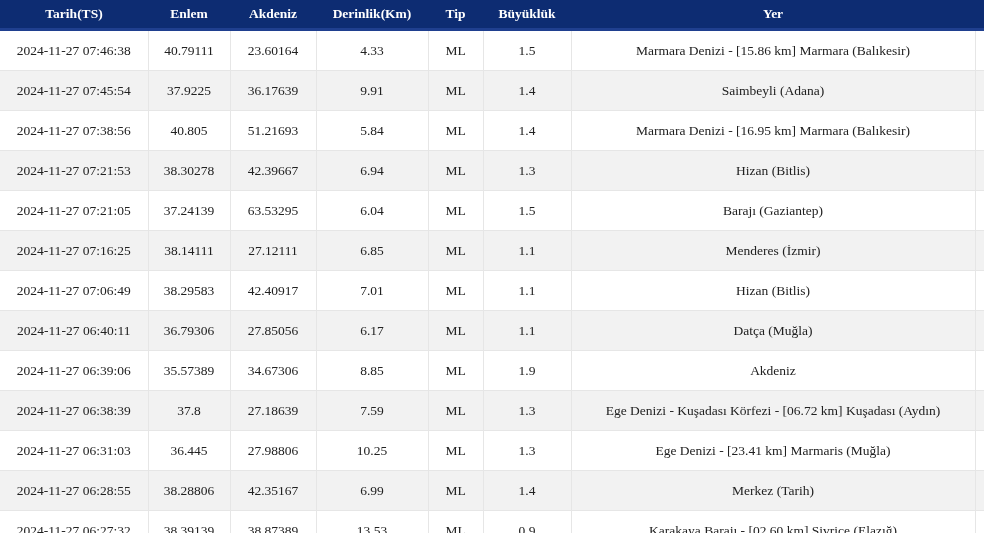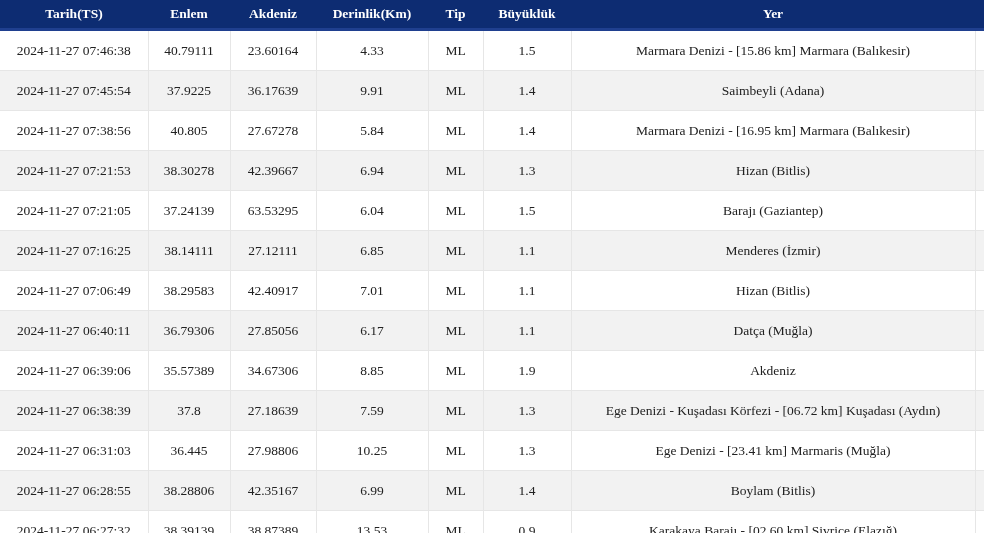--- a/index.html
+++ b/index.html
@@ -96,21 +96,21 @@
           <td>36.17639</td>
           <td>9.91</td>
           <td>ML</td>
           <td>1.4</td>
           <td>Saimbeyli (Adana)</td>
           <td></td>
         </tr>
         <tr>
           <td>2024-11-27 07:38:56</td>
           <td>40.805</td>
-          <td>27.67278</td>
+          <td>51.21693</td>
           <td>5.84</td>
           <td>ML</td>
           <td>1.4</td>
           <td>Marmara Denizi - [16.95 km] Marmara (Balıkesir)</td>
           <td></td>
         </tr>
         <tr>
           <td>2024-11-27 07:21:53</td>
           <td>38.30278</td>
           <td>42.39667</td>
@@ -190,21 +190,21 @@
           <td>Ege Denizi - [23.41 km] Marmaris (Muğla)</td>
           <td></td>
         </tr>
         <tr>
           <td>2024-11-27 06:28:55</td>
           <td>38.28806</td>
           <td>42.35167</td>
           <td>6.99</td>
           <td>ML</td>
           <td>1.4</td>
-          <td>Boylam (Bitlis)</td>
+          <td>Merkez (Tarih)</td>
           <td></td>
         </tr>
         <tr>
           <td>2024-11-27 06:27:32</td>
           <td>38.39139</td>
           <td>38.87389</td>
           <td>13.53</td>
           <td>ML</td>
           <td>0.9</td>
           <td>Karakaya Barajı - [02.60 km] Sivrice (Elazığ)</td>

